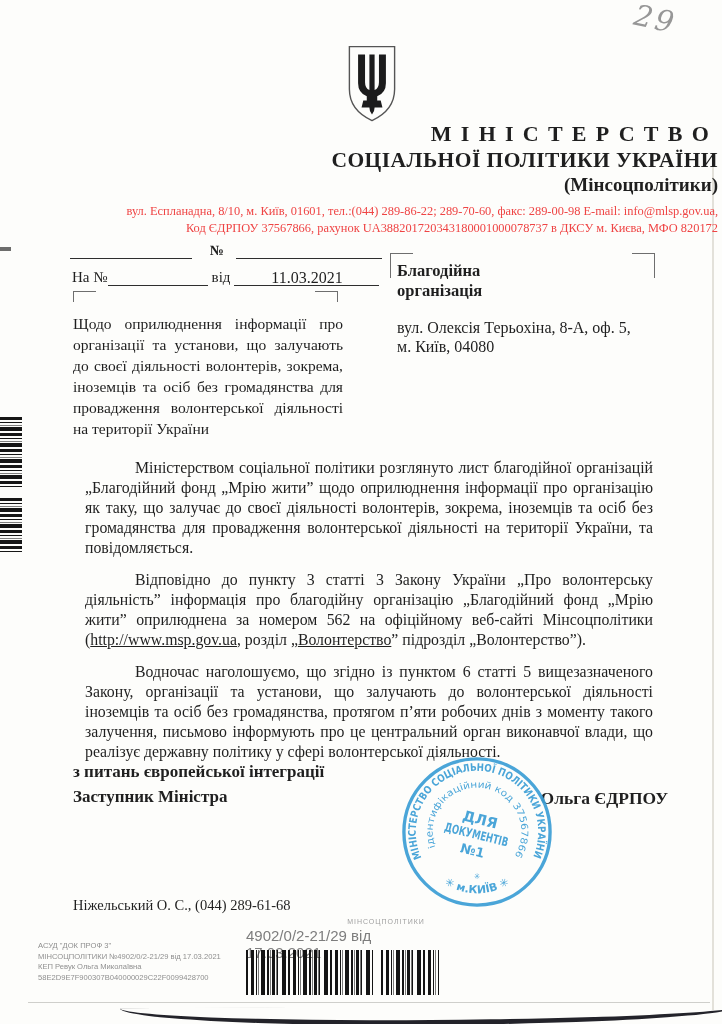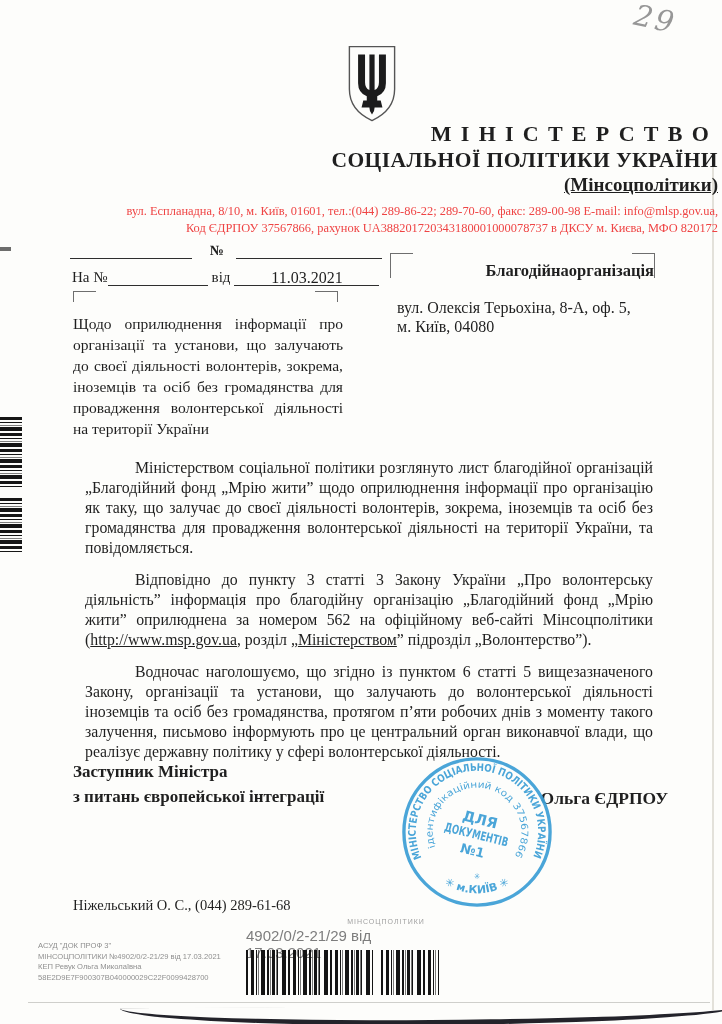--- a/index.html
+++ b/index.html
@@ -19,38 +19,38 @@
   .bottom-edge{position:absolute;left:120px;top:1006px;width:620px;height:14px;
     border-bottom:5px solid #23232a;border-radius:0 0 50% 50% / 0 0 90% 100%;transform:rotate(-.4deg);}
   
   .handwritten{position:absolute;left:634px;top:2px;font-family:"DejaVu Serif",serif;
     font-style:italic;font-size:29px;color:#979797;transform:rotate(12deg);letter-spacing:3px;}
   
   .emblem{position:absolute;left:344px;top:44px;width:56px;height:80px;}
   .lh-center{position:absolute;left:30px;top:121px;width:688px;text-align:right;}
   .t1{font-weight:bold;font-size:22px;letter-spacing:.42em;padding-left:.42em;line-height:26px;}
   .t2{font-weight:bold;font-size:21.5px;line-height:26px;letter-spacing:.02em;}
-  .t3{font-weight:bold;font-size:19px;line-height:24px;text-decoration:underline;}
+  .t3{font-weight:bold;font-size:19px;line-height:24px;}
   .addr{font-size:12.4px;line-height:17px;color:#ef4444;}
   
   .refA{position:absolute;left:70px;top:243px;height:15px;font-size:14px;}
   .refB{position:absolute;left:72px;top:269px;height:18px;font-size:15px;}
   .ul{display:inline-block;border-bottom:1.2px solid #2e2e2e;height:14px;vertical-align:bottom;}
   .refA .u1{width:122px;margin-right:18px;}
   .refA .u2{width:146px;margin-left:12px;}
   .refB .u1{width:100px;margin-right:4px;}
   .refB .u2{width:145px;margin-left:4px;text-align:center;font-size:16px;height:16px;}
   
   .mark{position:absolute;width:22px;height:10px;border-top:1.3px solid #6e6e6e;}
   .mark.tl{border-left:1.3px solid #6e6e6e;}
   .mark.tr{border-right:1.3px solid #6e6e6e;}
   .mark.tall{height:24px;}
   
   .recipient{position:absolute;left:397px;top:261px;width:257px;}
-  .rc1{display:flex;justify-content:flex-end;font-weight:bold;font-size:16.5px;line-height:20px;}
+  .rc1{display:flex;justify-content:flex-start;font-weight:bold;font-size:16.5px;line-height:20px;flex-direction:column;}
   .rc2{font-weight:bold;font-size:16.5px;line-height:20px;letter-spacing:.01em;}
   .rc3{margin-top:17px;font-size:16px;line-height:19px;}
   .rc4{font-size:16px;line-height:19px;}
   
   .subject{position:absolute;left:73px;top:313px;width:270px;
     font-size:15.5px;line-height:21px;text-align:justify;}
   
   .body-text{position:absolute;left:73px;top:446px;width:592px;
     font-size:15.8px;line-height:20px;text-align:justify;}
   .body-text p{margin:12px;text-indent:50px;}
@@ -121,27 +121,27 @@
     <div class="rc4">м. Київ, 04080</div>
   </div>
 
   <div class="mark tl" style="left:73px;top:291px;"></div>
   <div class="mark tr" style="left:315px;top:291px;"></div>
 
   <div class="subject">Щодо оприлюднення інформації про організації та установи, що залучають до своєї діяльності волонтерів, зокрема, іноземців та осіб без громадянства для провадження волонтерської діяльності на території України</div>
 
   <div class="body-text">
     <p>Міністерством соціальної політики розглянуто лист благодійної організацій „Благодійний фонд „Мрію жити” щодо оприлюднення інформації про організацію як таку, що залучає до своєї діяльності волонтерів, зокрема, іноземців та осіб без громадянства для провадження волонтерської діяльності на території України, та повідомляється.</p>
-    <p><span>Відповідно до пункту 3 статті 3 Закону України „Про волонтерську діяльність” інформація про благодійну організацію „Благодійний фонд „Мрію жити” оприлюднена за номером 562 на офіційному веб-сайті Мінсоцполітики (</span><span class="u">http://www.msp.gov.ua</span><span>, розділ „</span><span class="u">Міністерством</span><span>” підрозділ „Волонтерство”).</span></p>
+    <p><span>Відповідно до пункту 3 статті 3 Закону України „Про волонтерську діяльність” інформація про благодійну організацію „Благодійний фонд „Мрію жити” оприлюднена за номером 562 на офіційному веб-сайті Мінсоцполітики (</span><span class="u">http://www.msp.gov.ua</span><span>, розділ „</span><span class="u">Волонтерство</span><span>” підрозділ „Волонтерство”).</span></p>
     <p>Водночас наголошуємо, що згідно із пунктом 6 статті 5 вищезазначеного Закону, організації та установи, що залучають до волонтерської діяльності іноземців та осіб без громадянства, протягом п’яти робочих днів з моменту такого залучення, письмово інформують про це центральний орган виконавчої влади, що реалізує державну політику у сфері волонтерської діяльності.</p>
   </div>
 
   <div class="sig-title">
+    <div>з питань європейської інтеграції</div>
     <div>Заступник Міністра</div>
-    <div>з питань європейської інтеграції</div>
   </div>
   <div class="sig-name">Ольга ЄДРПОУ</div>
 
   <div class="stamp">
     <svg viewBox="0 0 160 160" width="158" height="158" style="font-family:'DejaVu Sans',sans-serif;">
       <g fill="#3d9fd6" stroke="none">
         <circle cx="80" cy="80" r="74" fill="none" stroke="#3d9fd6" stroke-width="3.4"></circle>
         <path id="stampOuter" d="M 23.8 106.2 A 62 62 0 1 1 136.2 106.2" fill="none"></path>
         <path id="stampBottom" d="M 29.2 115.6 A 62 62 0 0 0 130.8 115.6" fill="none"></path>
         <path id="stampInner" d="M 37.7 95.4 A 45 45 0 1 1 114.5 108.9" fill="none"></path>

